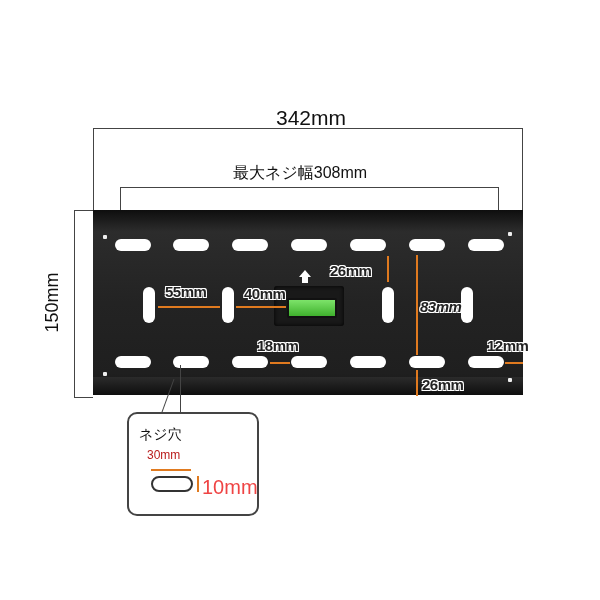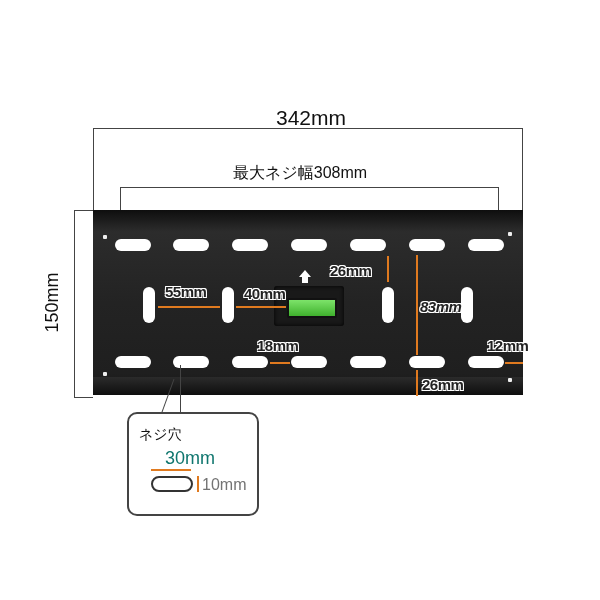--- a/index.html
+++ b/index.html
@@ -100,18 +100,18 @@
 <div class="label-out" style="left:420px; top:298px;font-style:italic;">83mm</div>
 <div class="label-out" style="left:257px; top:337px;text-align:center;">18mm</div>
 <div class="label-out" style="left:487px; top:337px;">12mm</div>
 <div class="label-out" style="left:422px; top:376px;">26mm</div>
 
 <div class="line" style="left:180px; top:365px; width:1px; height:50px;"></div>
 <div class="line" style="left:167px; top:378px; width:1px; height:38px; transform:rotate(20deg);"></div>
 
 <div class="callout">
   <div class="abs" style="left:10px; top:12px; font-size:14px; color:#111;">ネジ穴</div>
-  <div class="abs" style="left:36px; top:34px; font-size:18px; color:#0f766e;">30mm</div>
+  <div class="abs" style="left:18px; top:34px; font-size:12px; color:#b91c1c;">30mm</div>
   <div class="arrow-h" style="left:22px; top:55px; width:40px;"></div>
   <div class="abs" style="left:22px; top:62px; width:38px; height:12px; border:2px solid #333; border-radius:8px;"></div>
   <div class="arrow-v" style="left:68px; top:62px; height:16px;"></div>
-  <div class="abs" style="left:73px; top:62px; font-size:16px; color:#737373;">10mm</div>
+  <div class="abs" style="left:73px; top:62px; font-size:20px; color:#ef4444;">10mm</div>
 </div>
 
 </body></html>

